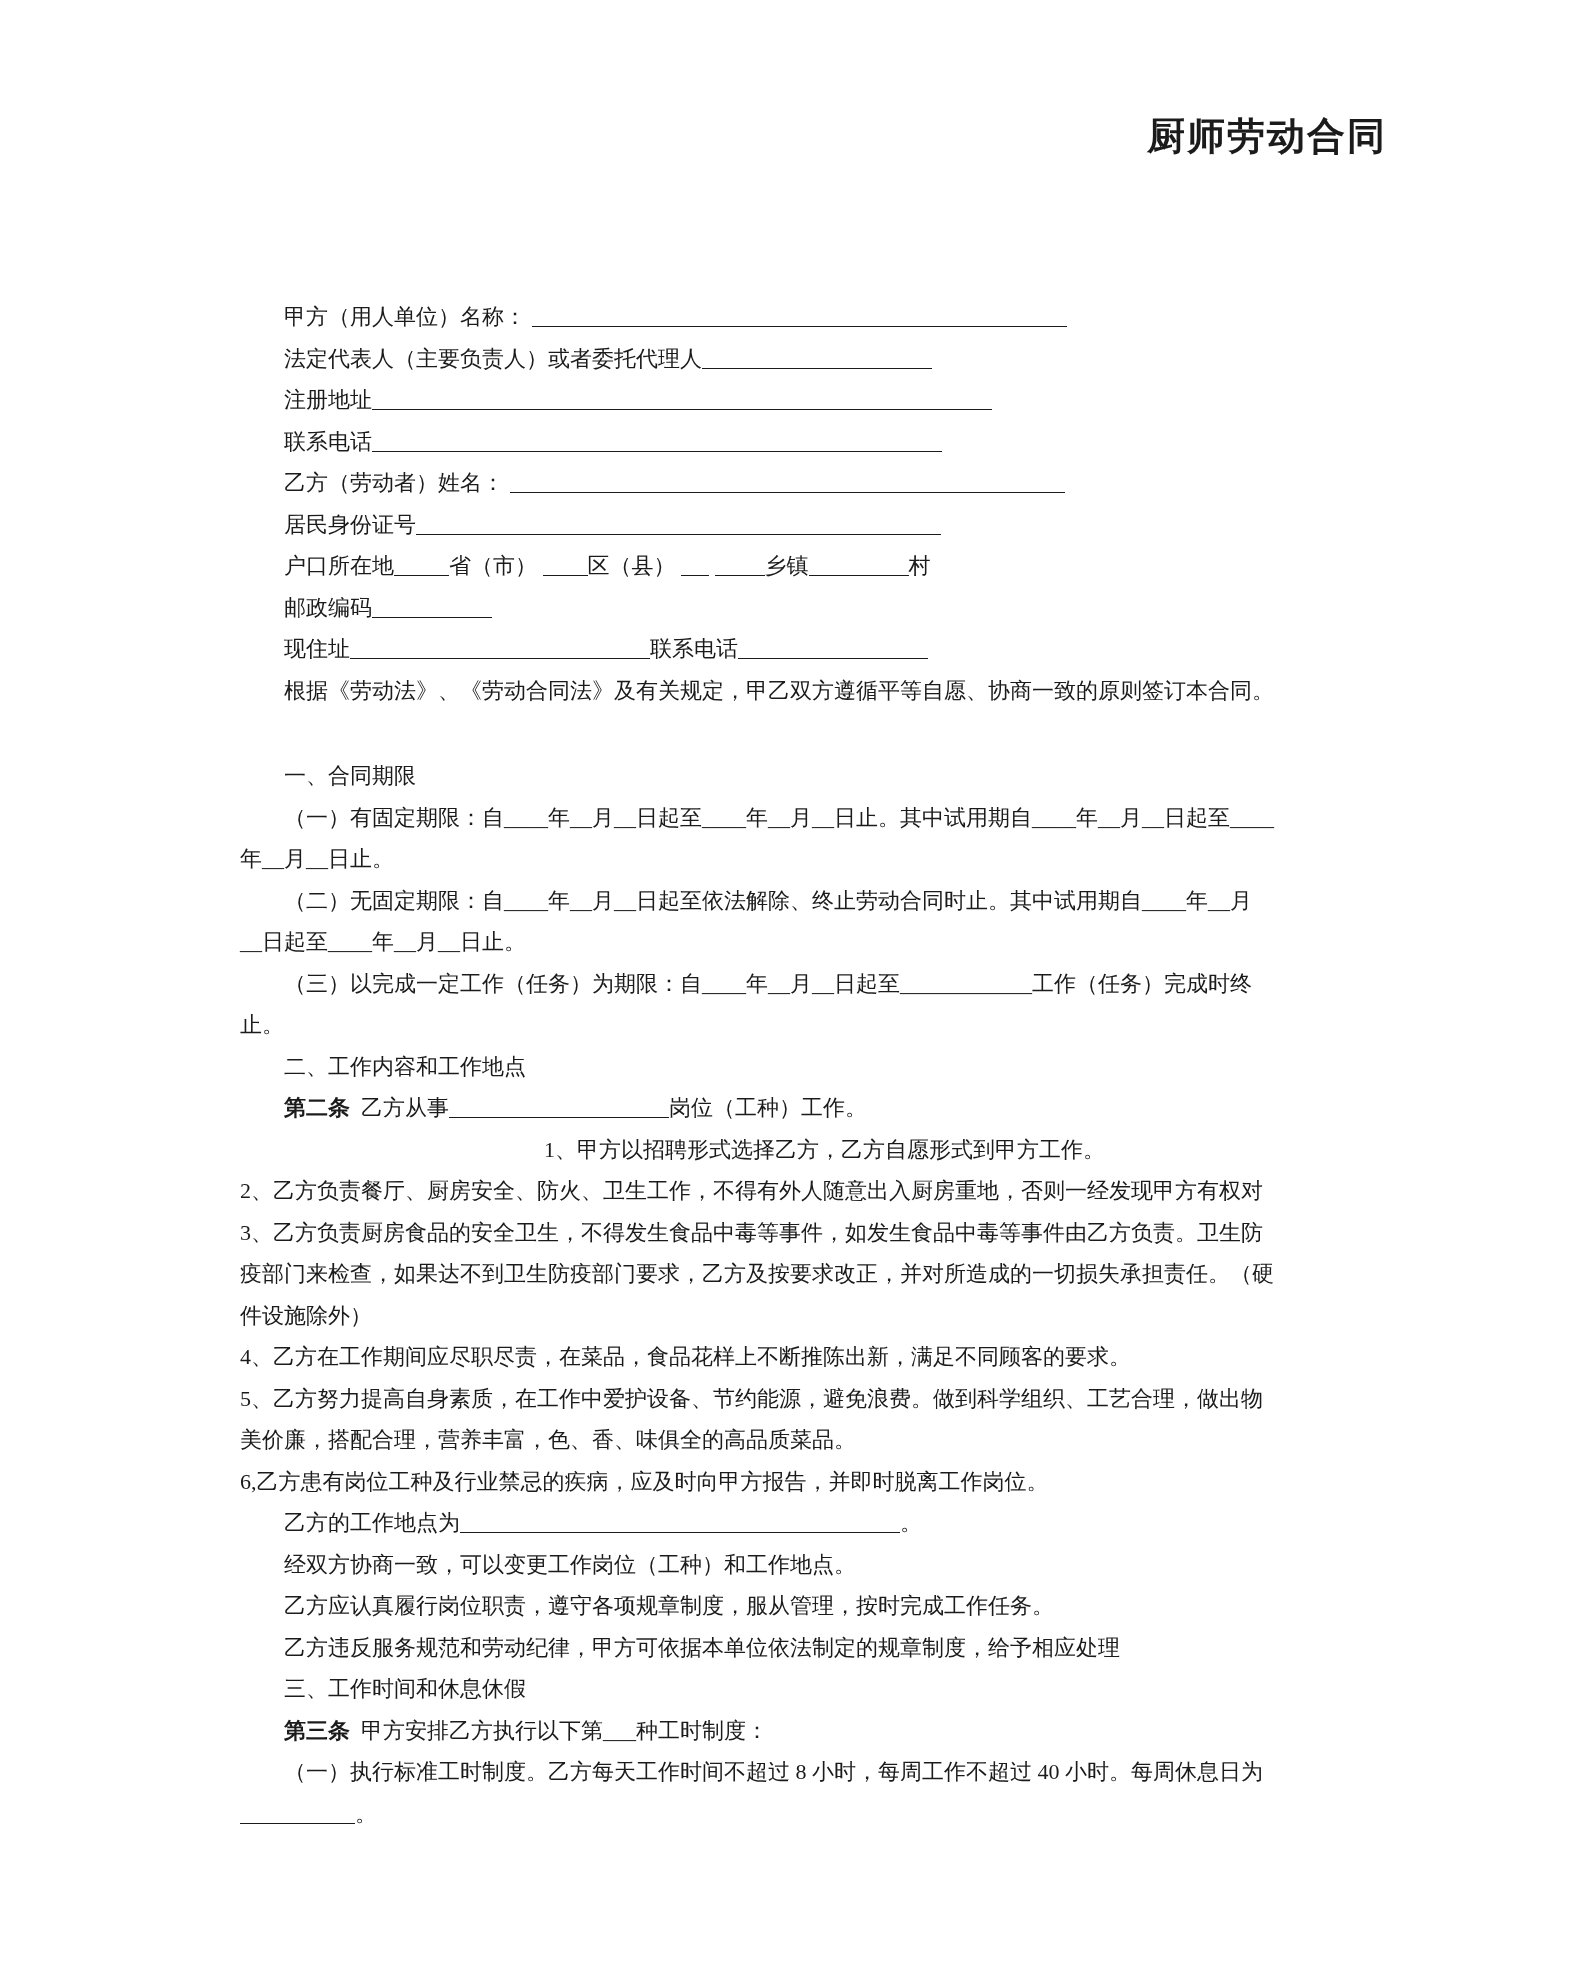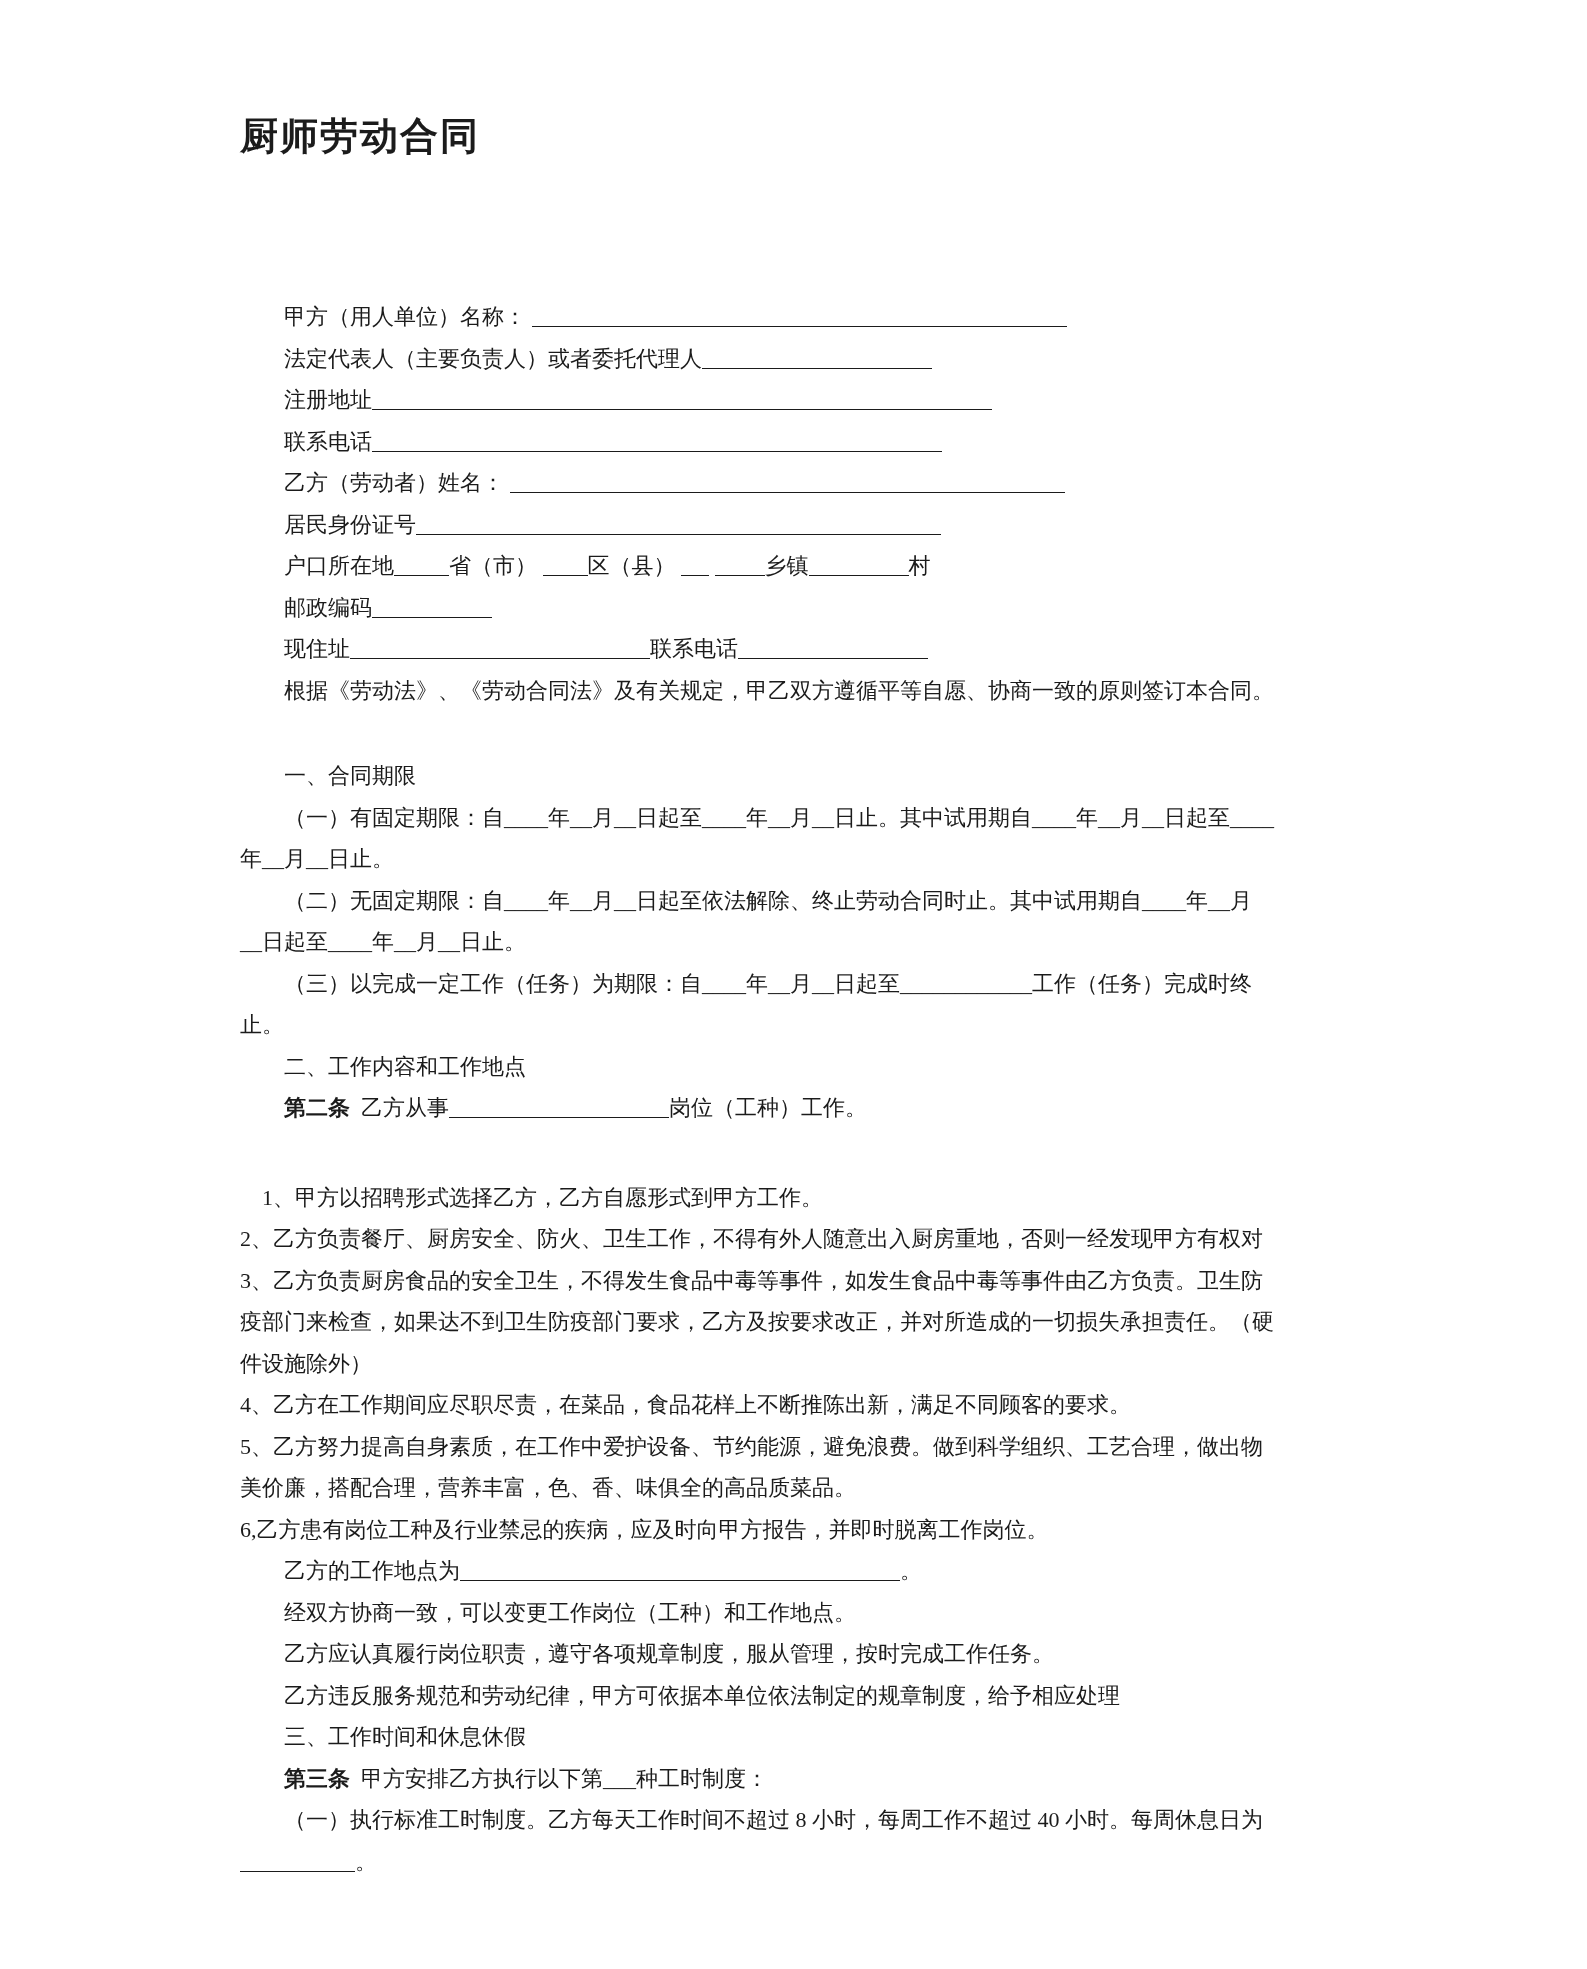--- a/index.html
+++ b/index.html
@@ -10,21 +10,21 @@
     box-sizing:border-box;
     padding:106px 200px 0 240px;
     font-family:"Liberation Serif","DejaVu Serif",serif;
     font-size:22px;
     color:#1b1b1b;
     overflow:hidden;
   }
   .doc-title{
     font-size:38px;
     font-weight:700;
-    text-align:left;
+    text-align:right;
     margin:0 0 130px 0;
     line-height:60px;
     letter-spacing:2px;
   }
   .doc-body{}
   .line{
     margin:0;
     line-height:41.5px;
     white-space:pre;
   }
@@ -56,21 +56,21 @@
       <p class="line indent"><span>根据《劳动法》、《劳动合同法》及有关规定，甲乙双方遵循平等自愿、协商一致的原则签订本合同。</span></p>
       <p class="line indent" style="margin-top: 44px;"><span>一、合同期限</span></p>
       <p class="line indent"><span>（一）有固定期限：自____年__月__日起至____年__月__日止。其中试用期自____年__月__日起至____</span></p>
       <p class="line"><span>年__月__日止。</span></p>
       <p class="line indent"><span>（二）无固定期限：自____年__月__日起至依法解除、终止劳动合同时止。其中试用期自____年__月</span></p>
       <p class="line"><span>__日起至____年__月__日止。</span></p>
       <p class="line indent"><span>（三）以完成一定工作（任务）为期限：自____年__月__日起至____________工作（任务）完成时终</span></p>
       <p class="line"><span>止。</span></p>
       <p class="line indent"><span>二、工作内容和工作地点</span></p>
       <p class="line indent"><b>第二条</b><span>  乙方从事</span><span class="blank" style="width: 220px;"></span><span>岗位（工种）工作。</span></p>
-      <p class="line item1" style="margin-top: 48px;"><span>1、甲方以招聘形式选择乙方，乙方自愿形式到甲方工作。</span></p>
+      <p class="line item1" style=" text-align: center;"><span>1、甲方以招聘形式选择乙方，乙方自愿形式到甲方工作。</span></p>
       <p class="line"><span>2、乙方负责餐厅、厨房安全、防火、卫生工作，不得有外人随意出入厨房重地，否则一经发现甲方有权对</span></p>
       <p class="line"><span>3、乙方负责厨房食品的安全卫生，不得发生食品中毒等事件，如发生食品中毒等事件由乙方负责。卫生防</span></p>
       <p class="line"><span>疫部门来检查，如果达不到卫生防疫部门要求，乙方及按要求改正，并对所造成的一切损失承担责任。（硬</span></p>
       <p class="line"><span>件设施除外）</span></p>
       <p class="line"><span>4、乙方在工作期间应尽职尽责，在菜品，食品花样上不断推陈出新，满足不同顾客的要求。</span></p>
       <p class="line"><span>5、乙方努力提高自身素质，在工作中爱护设备、节约能源，避免浪费。做到科学组织、工艺合理，做出物</span></p>
       <p class="line"><span>美价廉，搭配合理，营养丰富，色、香、味俱全的高品质菜品。</span></p>
       <p class="line"><span>6,乙方患有岗位工种及行业禁忌的疾病，应及时向甲方报告，并即时脱离工作岗位。</span></p>
       <p class="line indent"><span>乙方的工作地点为</span><span class="blank" style="width: 440px;"></span><span>。</span></p>
       <p class="line indent"><span>经双方协商一致，可以变更工作岗位（工种）和工作地点。</span></p>

